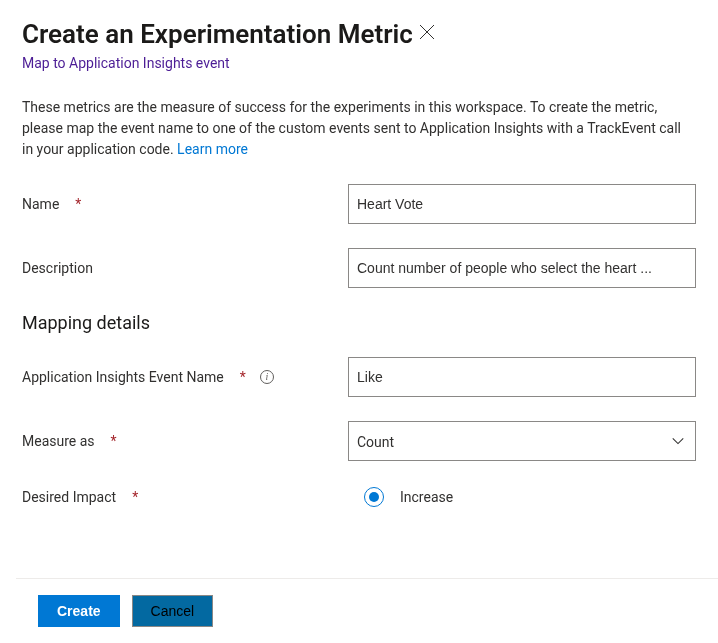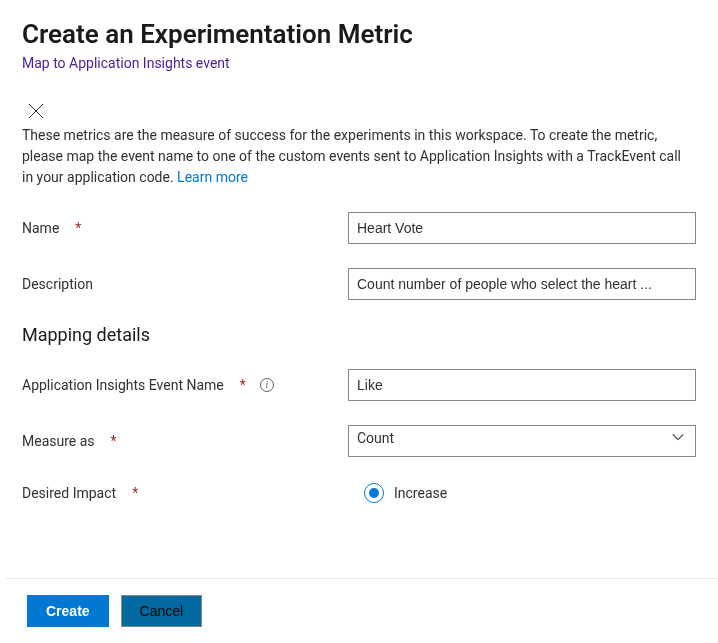--- a/index.html
+++ b/index.html
@@ -5,52 +5,52 @@
     * { box-sizing: border-box; margin: 0; padding: 0; }
     body {
       font-family: "Segoe UI", -apple-system, BlinkMacSystemFont, Roboto, sans-serif;
       color: #323130;
       background: #fff;
       width: 718px;
       height: 643px;
       position: relative;
       padding: 18px 22px 0 22px;
     }
-    .header-row { display: flex; justify-content: flex-start; align-items: flex-start; flex-direction: column; }
+    .header-row { display: flex; justify-content: flex-start; align-items: flex-start; }
     .title { font-size: 26px; font-weight: 600; color: #1b1a19; line-height: 1.25; }
     .subtitle { font-size: 14px; color: #4c1d95; margin-top: 4px; margin-bottom: 26px; }
     .close-btn { background: none; border: none; cursor: pointer; padding: 6px; color: #323130; }
     .close-btn svg { width: 16px; height: 16px; display: block; }
     .intro { font-size: 14px; line-height: 1.5; color: #323130; margin-bottom: 24px; max-width: 670px; }
     .intro a { color: #0078d4; text-decoration: none; }
 
     .form { display: flex; flex-direction: column; gap: 24px; }
     .section-heading { font-size: 18px; font-weight: 400; color: #1b1a19; }
     .form-row { display: flex; align-items: center; gap: 16px; }
     .label-col { flex: 0 0 310px; font-size: 14px; color: #323130; display:flex; align-items:center; gap:14px; }
     .required { color: #a4262c; margin-left: 2px; }
     .field-col { flex: 1; }
     .text-input, .select-wrap {
-      width: 100%; height: 32px; border: 1px solid #8a8886; background: #fff;
-      font-size: 14px; color: #323130; padding: 4px 8px;
+      width: 100%; height: 40px; border: 1px solid #8a8886; background: #fff;
+      font-size: 14px; color: #323130; padding: 12px 8px;
     }
     .text-input::placeholder { color: #323130; }
     .select-wrap { display:flex; align-items:flex-start; justify-content:space-between; cursor:pointer; padding-right:10px;}
     .select-wrap svg { width: 14px; height: 14px; stroke:#323130; }
     .info-icon { width:14px; height:14px; display:inline-flex; align-items:center; justify-content:center; border:1px solid #605e5c; border-radius:50%; font-size:10px; line-height:1; color:#605e5c; font-style: italic; font-family: Georgia, serif;}
     .radio-group { display:flex; flex-direction:column; gap:18px; padding-top:2px; }
-    .radio-row { display:flex; align-items:center; gap:10px; cursor:pointer;padding-left:16px; }
+    .radio-row { display:flex; align-items:center; gap:16px; cursor:pointer;padding-left:16px; }
     .radio-outer { width:20px; height:20px; border-radius:50%; border:1px solid #323130; display:flex; align-items:center; justify-content:center; }
     .radio-outer.checked { border:1px solid #0078d4; }
     .radio-inner { width:10px; height:10px; border-radius:50%; background:#0078d4; display:none; }
     .radio-outer.checked .radio-inner { display:block; }
     .radio-label { font-size:14px; }
 
     .footer {
-      position:absolute; left:5px; right:0; bottom:0;
+      position:absolute; left:16px; right:0; bottom:0;
       border-top:1px solid #edebe9; padding:16px 22px;
       display:flex; gap:12px; background:#fff;
     }
     .btn { height:32px; min-width:80px; padding:0 18px; font-size:14px; border:1px solid #8a8886; background:#0369a1; cursor:pointer; }
     .btn-primary { background:#0078d4; border-color:#0078d4; color:#fff; font-weight:600; }
     .desired-row { align-items: flex-start; }
     .desired-row .label-col { padding-top: 4px; }
     .desc-input { text-overflow: ellipsis; white-space:nowrap; overflow:hidden; }
   </style>
 </head>

